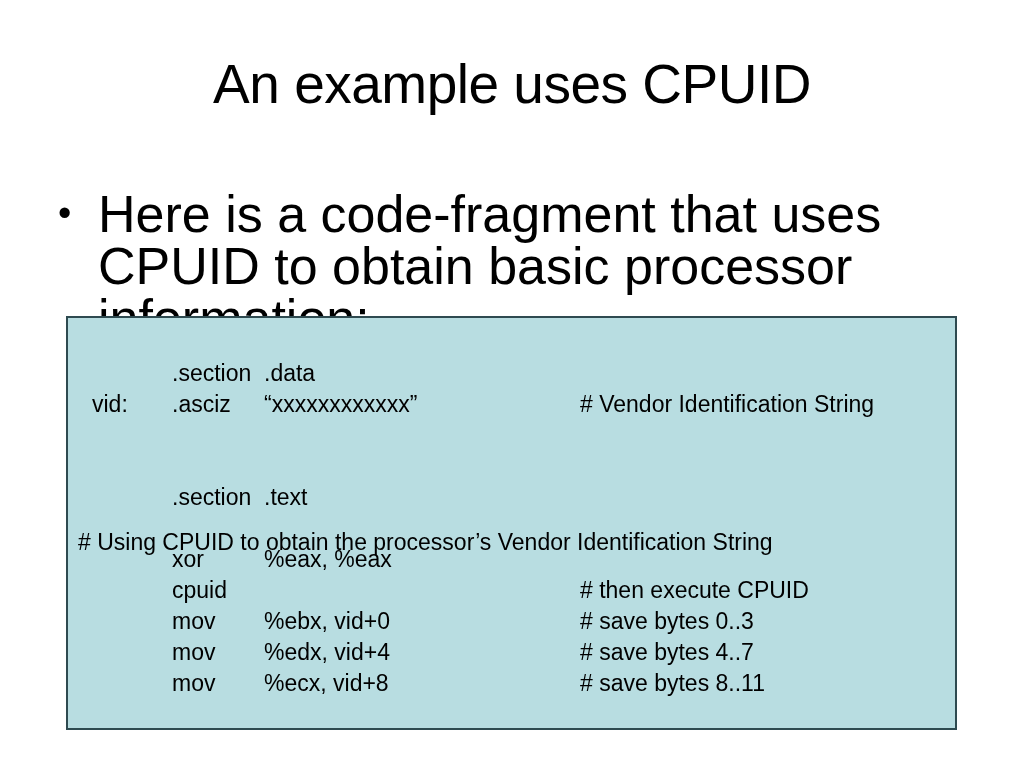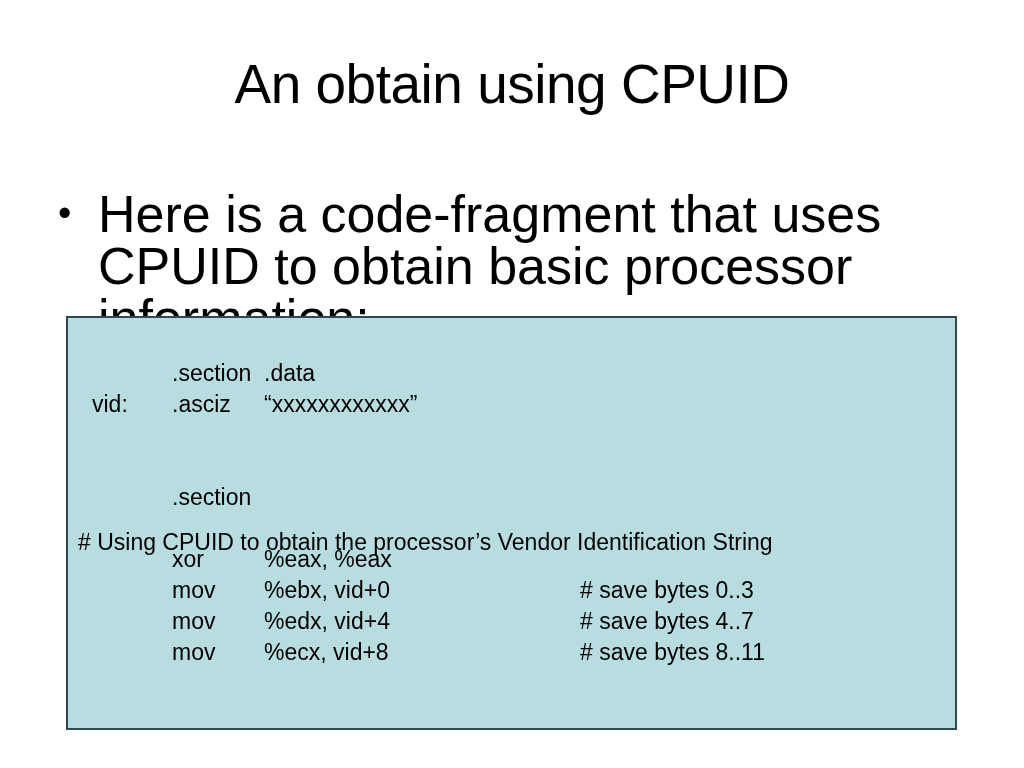--- a/index.html
+++ b/index.html
@@ -109,37 +109,38 @@
     padding-left: 10px;
     box-sizing: border-box;
   }
   .code-line.full .col-full { white-space: pre; margin-top: 28px; }
 </style>
 </head>
 <body>
 
 <div class="slide">
 
-  <div class="slide-title">An obtain using CPUID</div>
+  <div class="slide-title">An example uses CPUID</div>
 
   <div class="body-block">
     <div class="bullet-row">
       <span class="bullet-marker">•</span>
       <span class="bullet-text">Here is a code-fragment that uses CPUID to obtain basic processor information:</span>
     </div>
   </div>
 
   <div class="code-box">
     <div class="code-inner" id="code-inner">
         <div class="code-line"><span class="col-label"></span><span class="col-mnem">.section</span><span class="col-oper">.data</span><span class="col-comment"></span></div>
-        <div class="code-line"><span class="col-label">vid:</span><span class="col-mnem">.asciz</span><span class="col-oper">“xxxxxxxxxxxx”</span></div>
+        <div class="code-line"><span class="col-label">vid:</span><span class="col-mnem">.asciz</span><span class="col-oper">“xxxxxxxxxxxx”</span><span class="col-comment"># Vendor Identification String</span></div>
         <div class="code-line blank"></div>
         <div class="code-line blank"></div>
-        <div class="code-line"><span class="col-label"></span><span class="col-mnem">.section</span><span class="col-comment"></span></div>
+        <div class="code-line"><span class="col-label"></span><span class="col-mnem">.section</span><span class="col-oper">.text</span><span class="col-comment"></span></div>
         <div class="code-line full"><span class="col-full"># Using CPUID to obtain the processor’s Vendor Identification String</span></div>
         <div class="code-line"><span class="col-label"></span><span class="col-mnem">xor</span><span class="col-oper">%eax, %eax</span></div>
+        <div class="code-line"><span class="col-label"></span><span class="col-mnem">cpuid</span><span class="col-oper"></span><span class="col-comment"># then execute CPUID</span></div>
         <div class="code-line"><span class="col-label"></span><span class="col-mnem">mov</span><span class="col-oper">%ebx, vid+0</span><span class="col-comment"># save bytes 0..3</span></div>
         <div class="code-line"><span class="col-label"></span><span class="col-mnem">mov</span><span class="col-oper">%edx, vid+4</span><span class="col-comment"># save bytes 4..7</span></div>
         <div class="code-line"><span class="col-label"></span><span class="col-mnem">mov</span><span class="col-oper">%ecx, vid+8</span><span class="col-comment"># save bytes 8..11</span></div>
       </div>
   </div>
 
 </div>
 
 </body></html>

